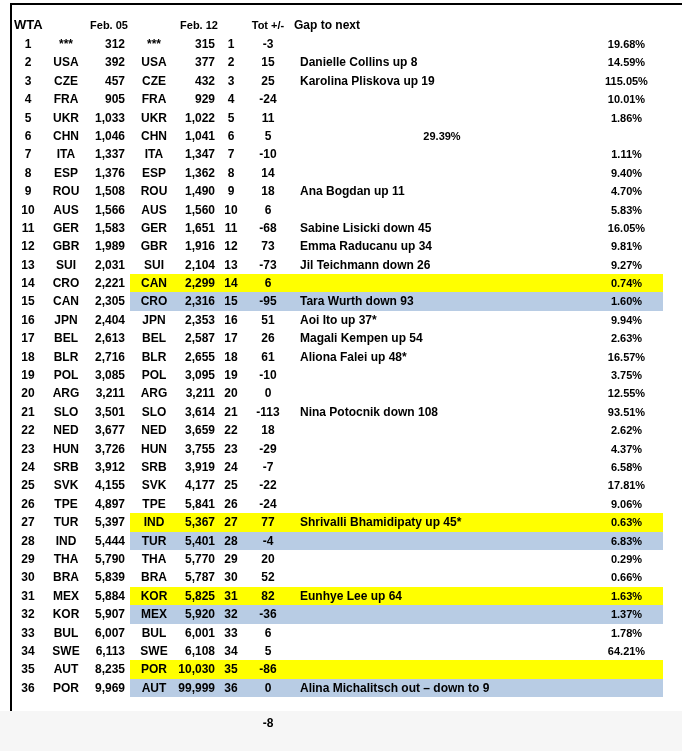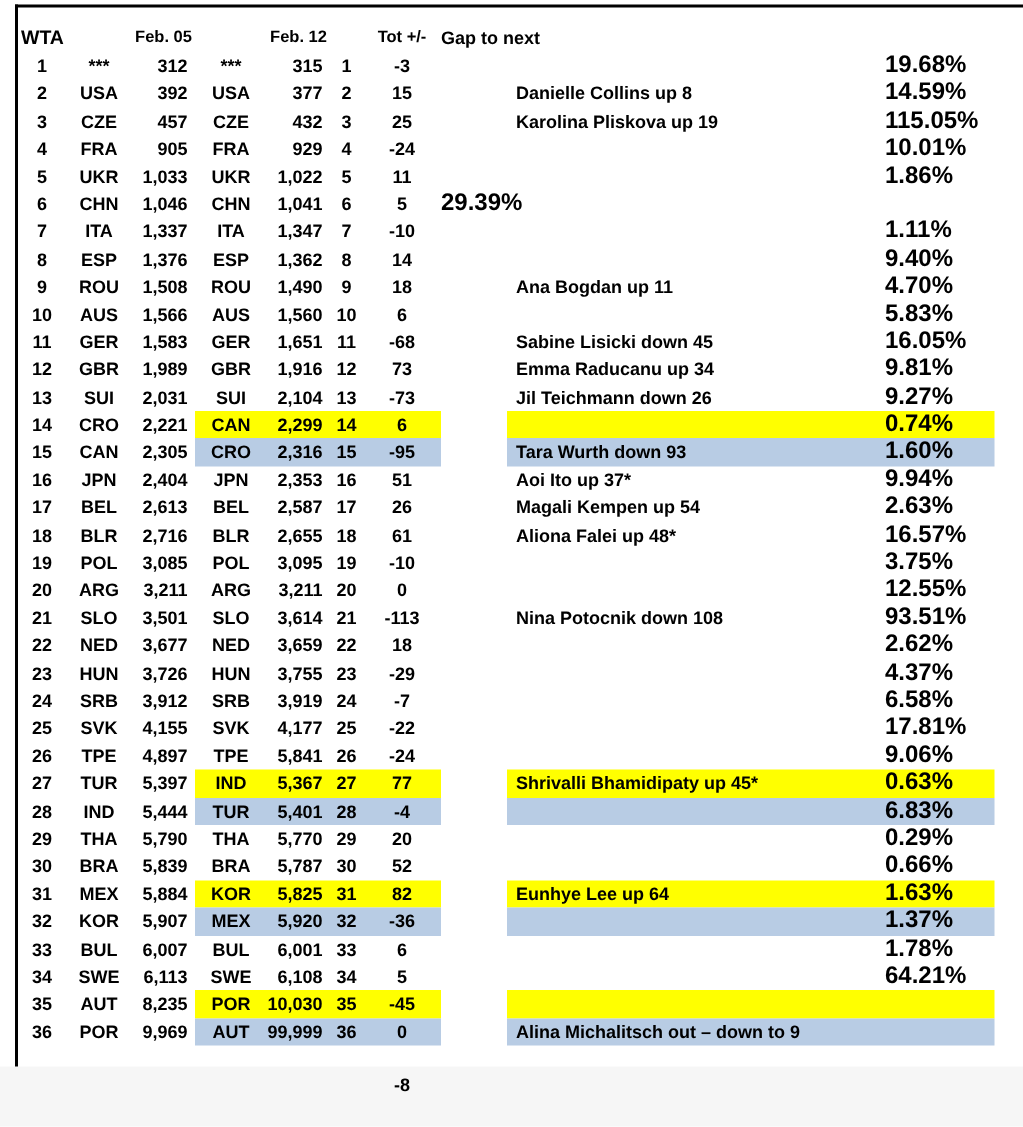--- a/index.html
+++ b/index.html
@@ -38,22 +38,22 @@
     line-height:18.4px;
     height:18.4px;
   }
   .c-center{text-align:center;}
   .c-right{text-align:right;padding-right:5px;}
   .c-left{text-align:left;padding-left:6px;}
   .h-cell{font-size:11px;font-weight:bold;}
   .h-wta{font-size:13px;text-align:left;padding-left:2px;}
   .h-movers{font-size:12px;text-align:center;}
   .h-gap{font-size:12px;text-align:left;}
-  .gap-cell{font-size:16px;}
-  .mover-cell{font-size:12px;margin-left:44px;}
+  .gap-cell{font-size:11px;text-align:center;}
+  .mover-cell{font-size:12px;}
   
   .hl-yellow > .cell:nth-child(n+4){background:#FFFF00;}
   .hl-blue   > .cell:nth-child(n+4){background:#B8CCE4;}
   .footer-row{
     position:absolute;left:12px;top:716px;
     display:grid;
     grid-template-columns:32px 44px 42px 48px 42px 22px 52px 296px 73px;
     width:651px;
   }
   .footer-val{font-weight:bold;font-size:12px;text-align:center;}
@@ -452,21 +452,21 @@
           <div class="cell c-left mover-cell"></div>
           <div class="cell gap-cell">64.21%</div>
         </div>
         <div class="grid-row hl-yellow">
           <div class="cell c-center">35</div>
           <div class="cell c-center">AUT</div>
           <div class="cell c-right">8,235</div>
           <div class="cell c-center">POR</div>
           <div class="cell c-right">10,030</div>
           <div class="cell c-center">35</div>
-          <div class="cell c-center">-45</div>
+          <div class="cell c-center">-86</div>
           <div class="cell c-left mover-cell"></div>
           <div class="cell gap-cell"></div>
         </div>
         <div class="grid-row hl-blue">
           <div class="cell c-center">36</div>
           <div class="cell c-center">POR</div>
           <div class="cell c-right">9,969</div>
           <div class="cell c-center">AUT</div>
           <div class="cell c-right">99,999</div>
           <div class="cell c-center">36</div>

